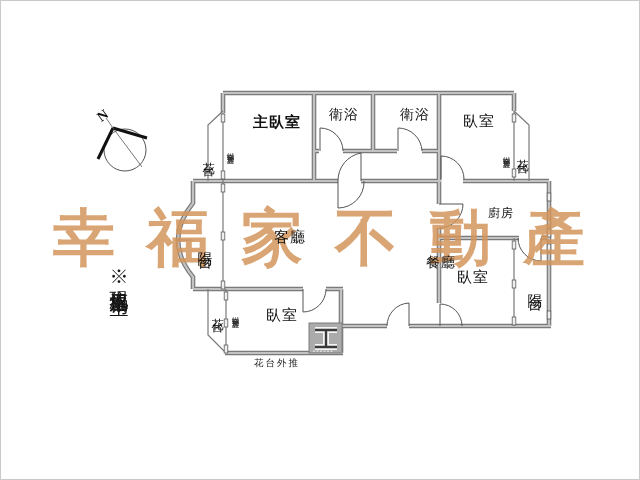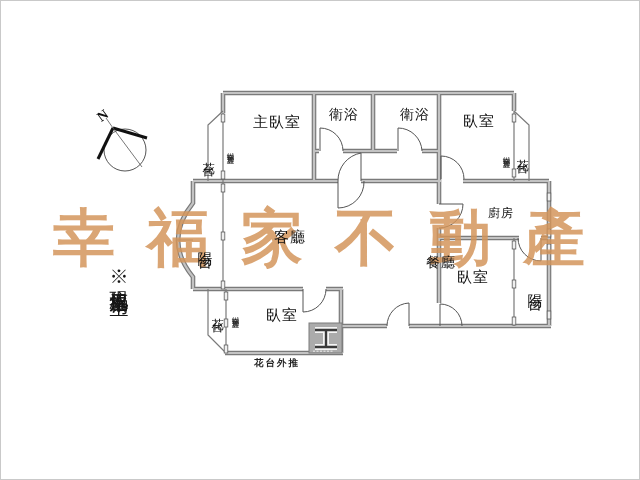--- a/index.html
+++ b/index.html
@@ -125,34 +125,34 @@
       <line x1="112" y1="127" x2="105" y2="117" stroke="#555" stroke-width="0.8"></line>
     </g>
   </svg>
 
   <div class="watermark">幸福家不動產</div>
 
   <div class="north" style="left:97px;top:107px;">N</div>
 
   <div class="note" style="left:118px;top:268px;font-size:19px;">※依現況格局為主</div>
 
-  <div class="lbl" style="left:276px;top:122px;font-size:15px;">主臥室</div>
+  <div class="lbl" style="left:276px;top:122px;font-size:15px;font-weight:bold;">主臥室</div>
   <div class="lbl" style="left:343px;top:114px;font-size:14px;">衛浴</div>
   <div class="lbl" style="left:414px;top:114px;font-size:14px;">衛浴</div>
   <div class="lbl" style="left:478px;top:121px;font-size:15px;">臥室</div>
   <div class="lbl" style="left:500px;top:212px;font-size:12px;">廚房</div>
   <div class="lbl" style="left:289px;top:237px;font-size:15px;">客廳</div>
   <div class="lbl" style="left:404px;top:262px;font-size:14px;margin-left:36px;">餐廳</div>
   <div class="lbl" style="left:281px;top:315px;font-size:15px;">臥室</div>
   <div class="lbl" style="left:472px;top:277px;font-size:15px;">臥室</div>
 
   <div class="lbl v" style="left:203px;top:241px;font-size:15px;">陽台</div>
   <div class="lbl v" style="left:533px;top:283px;font-size:15px;">陽台</div>
   <div class="lbl v" style="left:207px;top:153px;font-size:12.5px;">花台</div>
   <div class="lbl v" style="left:521px;top:150px;font-size:12.5px;">花台</div>
   <div class="lbl v" style="left:216px;top:309px;font-size:12.5px;">花台</div>
   <div class="lbl v tiny" style="left:229px;top:148px;font-size:7.5px;letter-spacing:1px;">鐵窗加蓋</div>
   <div class="lbl v tiny" style="left:505px;top:152px;font-size:7.5px;letter-spacing:1px;">鐵窗加蓋</div>
   <div class="lbl v tiny" style="left:234px;top:312px;font-size:7.5px;letter-spacing:1px;">鐵窗加蓋</div>
 
-  <div class="lbl" style="left:276px;top:363px;font-size:9.5px;letter-spacing:2px;color:#222;font-weight:bold;">花台外推</div>
+  <div class="lbl" style="left:276px;top:363px;font-size:9.5px;letter-spacing:2px;color:#222;">花台外推</div>
 
 </div>
 
 </body></html>

